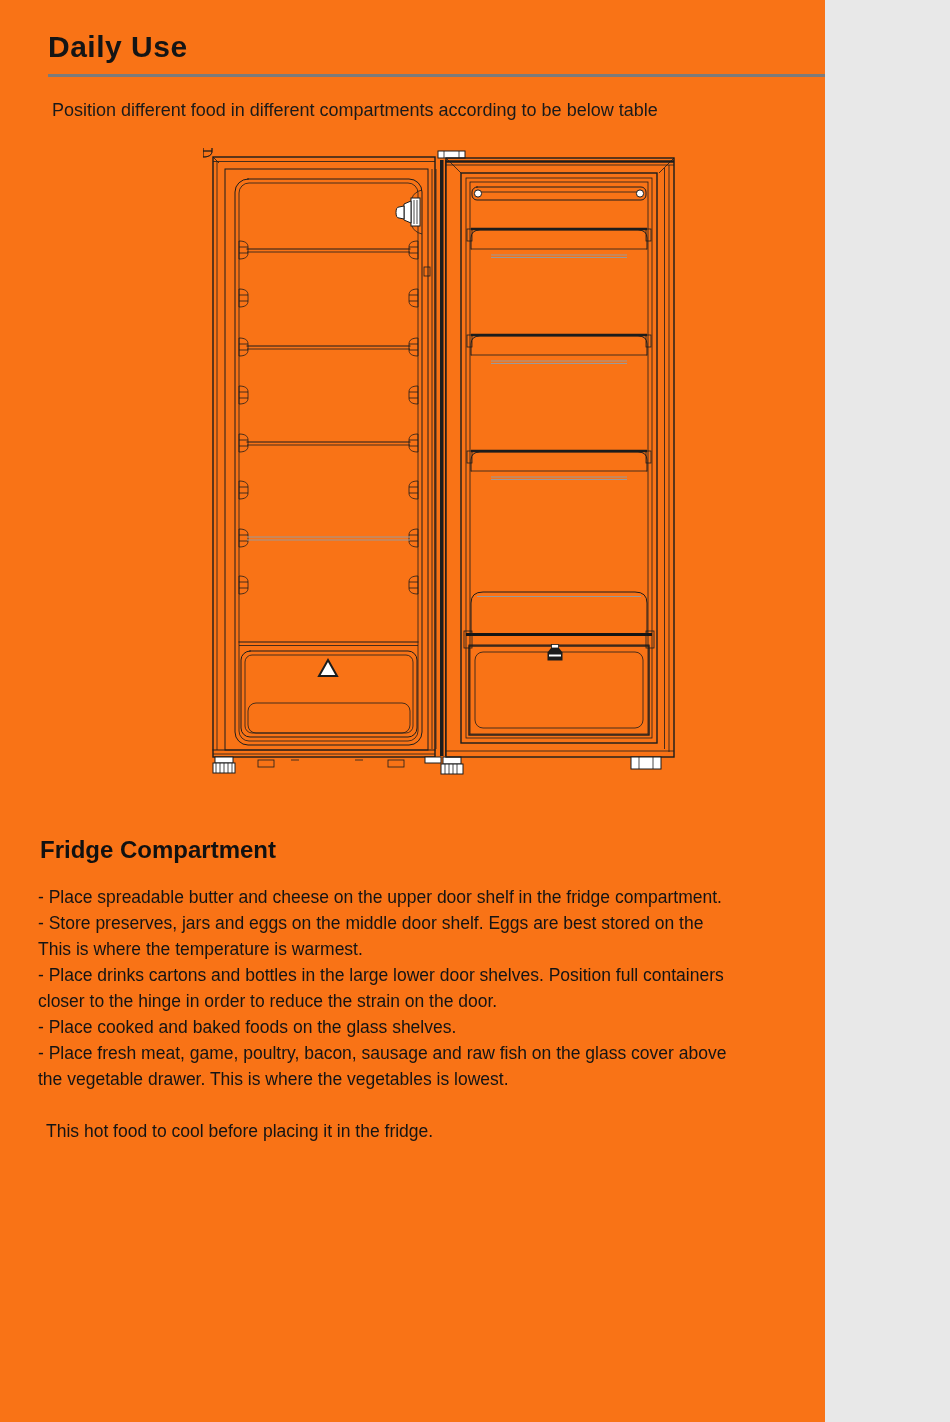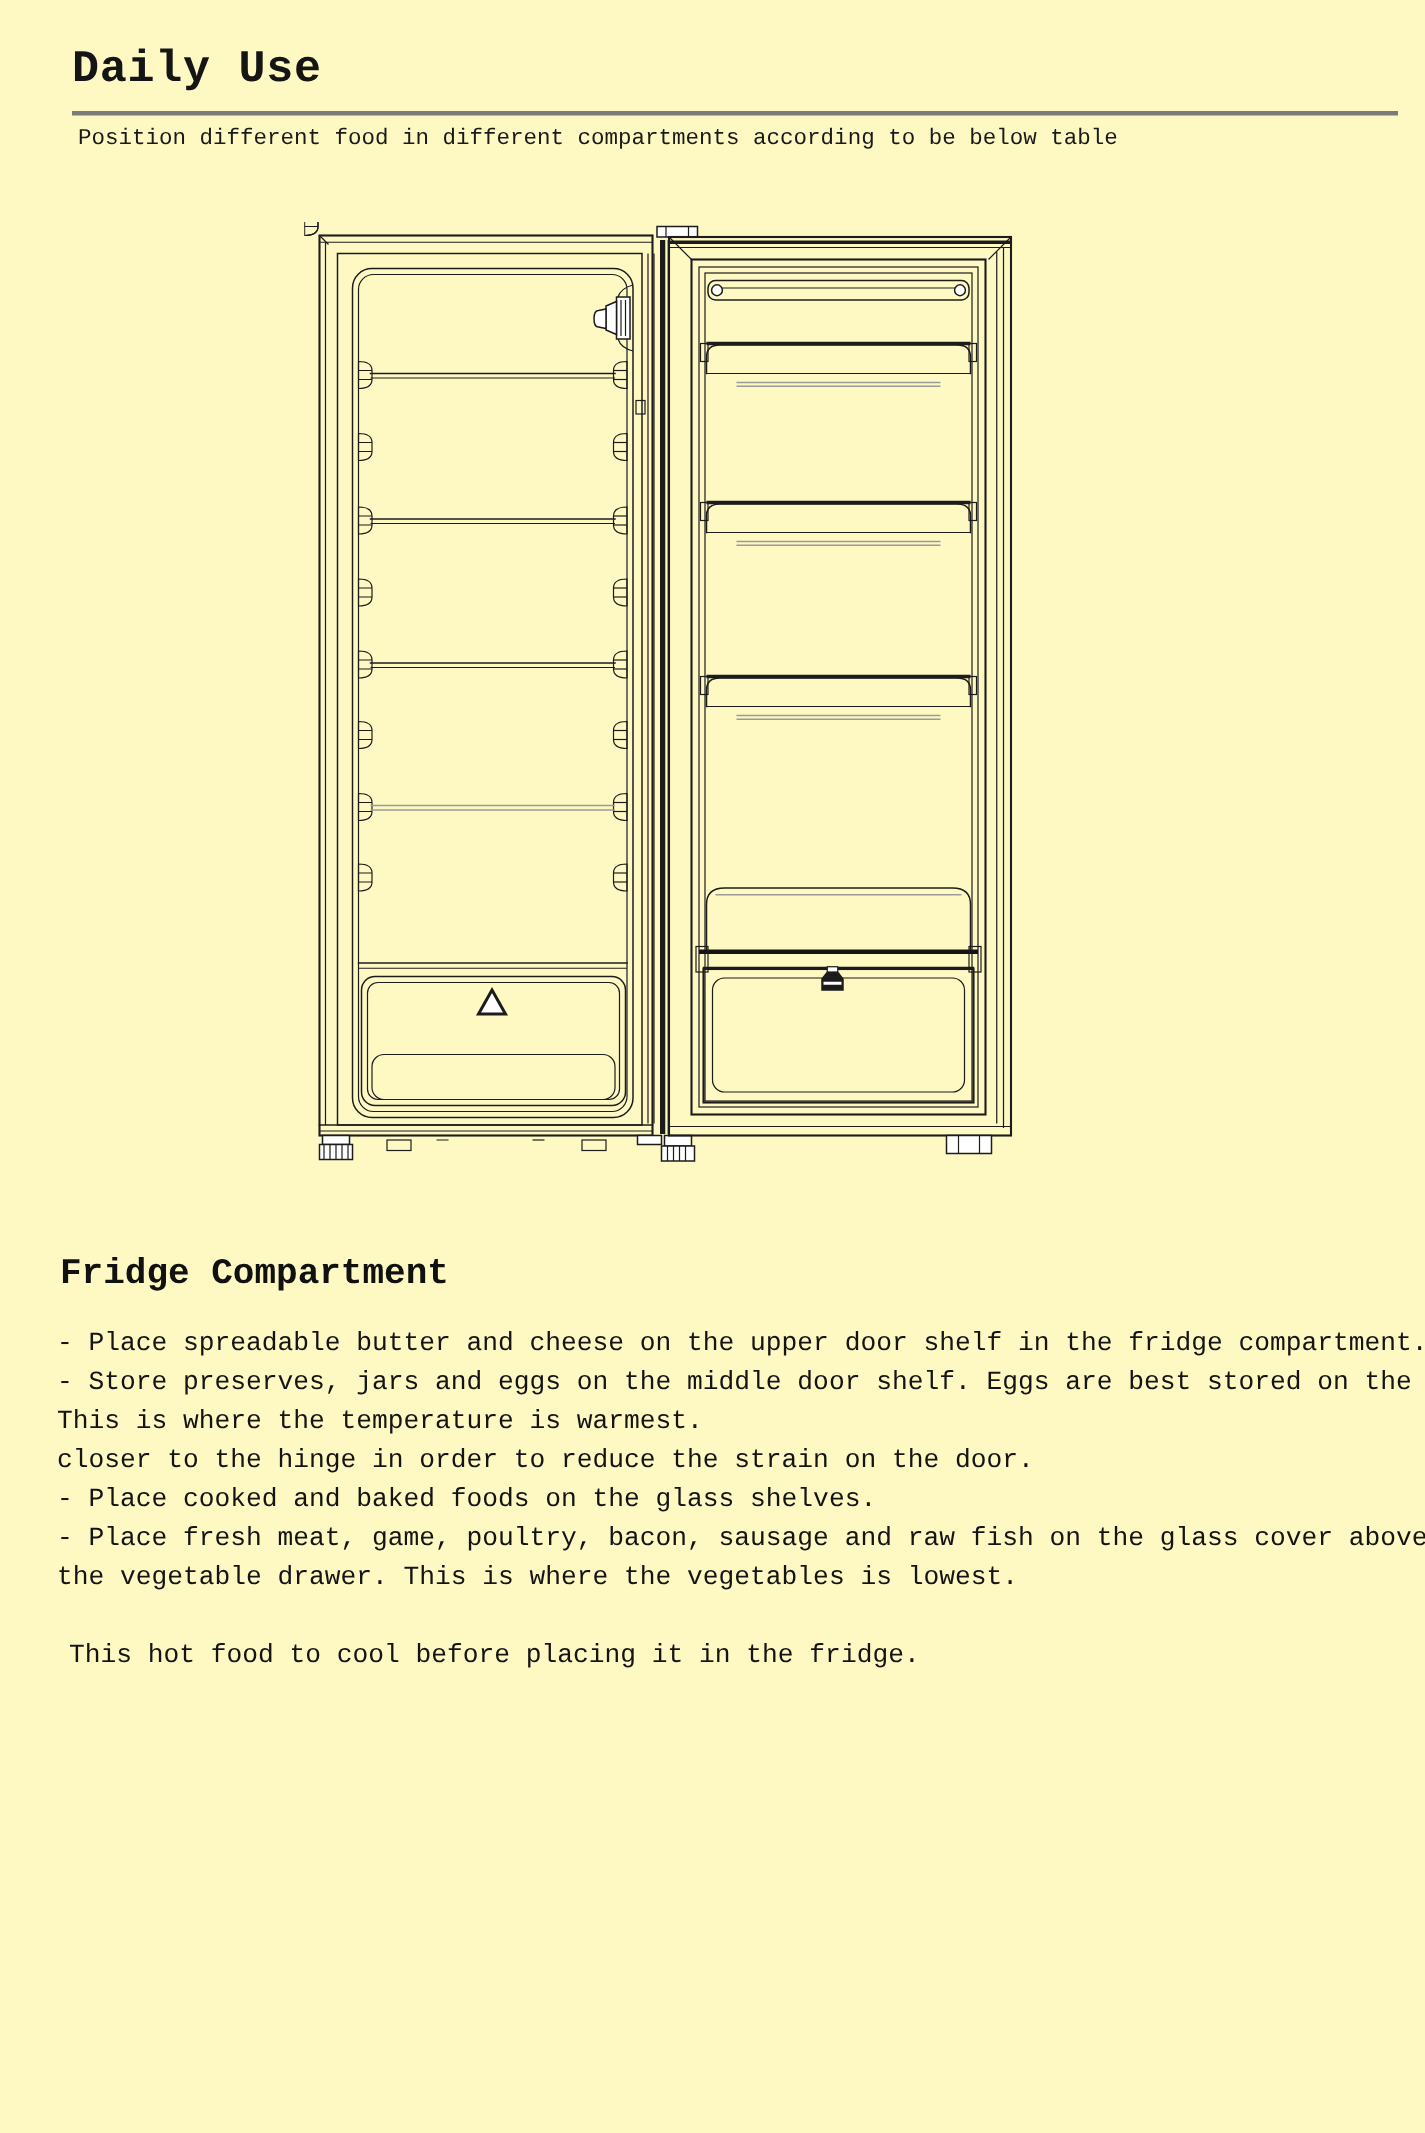--- a/index.html
+++ b/index.html
@@ -1,35 +1,35 @@
 <!DOCTYPE html>
 <html><head>
 <meta charset="utf-8">
 <style>
   html,body{margin:0;padding:0;background:#e8e8e8;}
   .page{
     position:relative;
-    width:950px;height:1422px;
-    background:#fef9c3;
-    font-family:Liberation Mono, monospace;
+    width:825px;height:1422px;
+    background:#f97316;
+    font-family:Liberation Sans, sans-serif;
     color:#111;
     overflow:hidden;
   }
   .title{
     position:absolute;left:48px;top:30px;
     font-size:30px;font-weight:bold;letter-spacing:.5px;color:#151515;
     margin:0;
   }
   .title-rule{
     position:absolute;left:48px;top:74px;width:884px;height:3px;
     background:#7b7b7b;
   }
   .intro{
-    position:absolute;left:52px;top:84px;
-    font-size:15px;color:#1a1a1a;white-space:nowrap;
+    position:absolute;left:52px;top:100px;
+    font-size:18px;color:#1a1a1a;white-space:nowrap;
   }
   .diagram-wrap{
     position:absolute;left:203px;top:148px;width:478px;height:640px;
   }
   .section{
     position:absolute;left:38px;top:836px;width:890px;
   }
   .section h2{
     font-size:24px;font-weight:bold;margin:0 0 20px 2px;color:#111;
   }
@@ -268,20 +268,21 @@
       </g>
     </svg>
   </div>
 
   <div class="section">
     <h2>Fridge Compartment</h2>
 
     <div class="body-line">- Place spreadable butter and cheese on the upper door shelf in the fridge compartment.</div>
     <div class="body-line">- Store preserves, jars and eggs on the middle door shelf. Eggs are best stored on the</div>
     <div class="body-line">This is where the temperature is warmest.</div>
+    <div class="body-line">- Place drinks cartons and bottles in the large lower door shelves. Position full containers</div>
     <div class="body-line">closer to the hinge in order to reduce the strain on the door.</div>
     <div class="body-line">- Place cooked and baked foods on the glass shelves.</div>
     <div class="body-line">- Place fresh meat, game, poultry, bacon, sausage and raw fish on the glass cover above</div>
     <div class="body-line">the vegetable drawer. This is where the vegetables is lowest.</div>
 
     <div class="notes">
       <div class="body-line">This hot food to cool before placing it in the fridge.</div>
     </div>
   </div>
 

